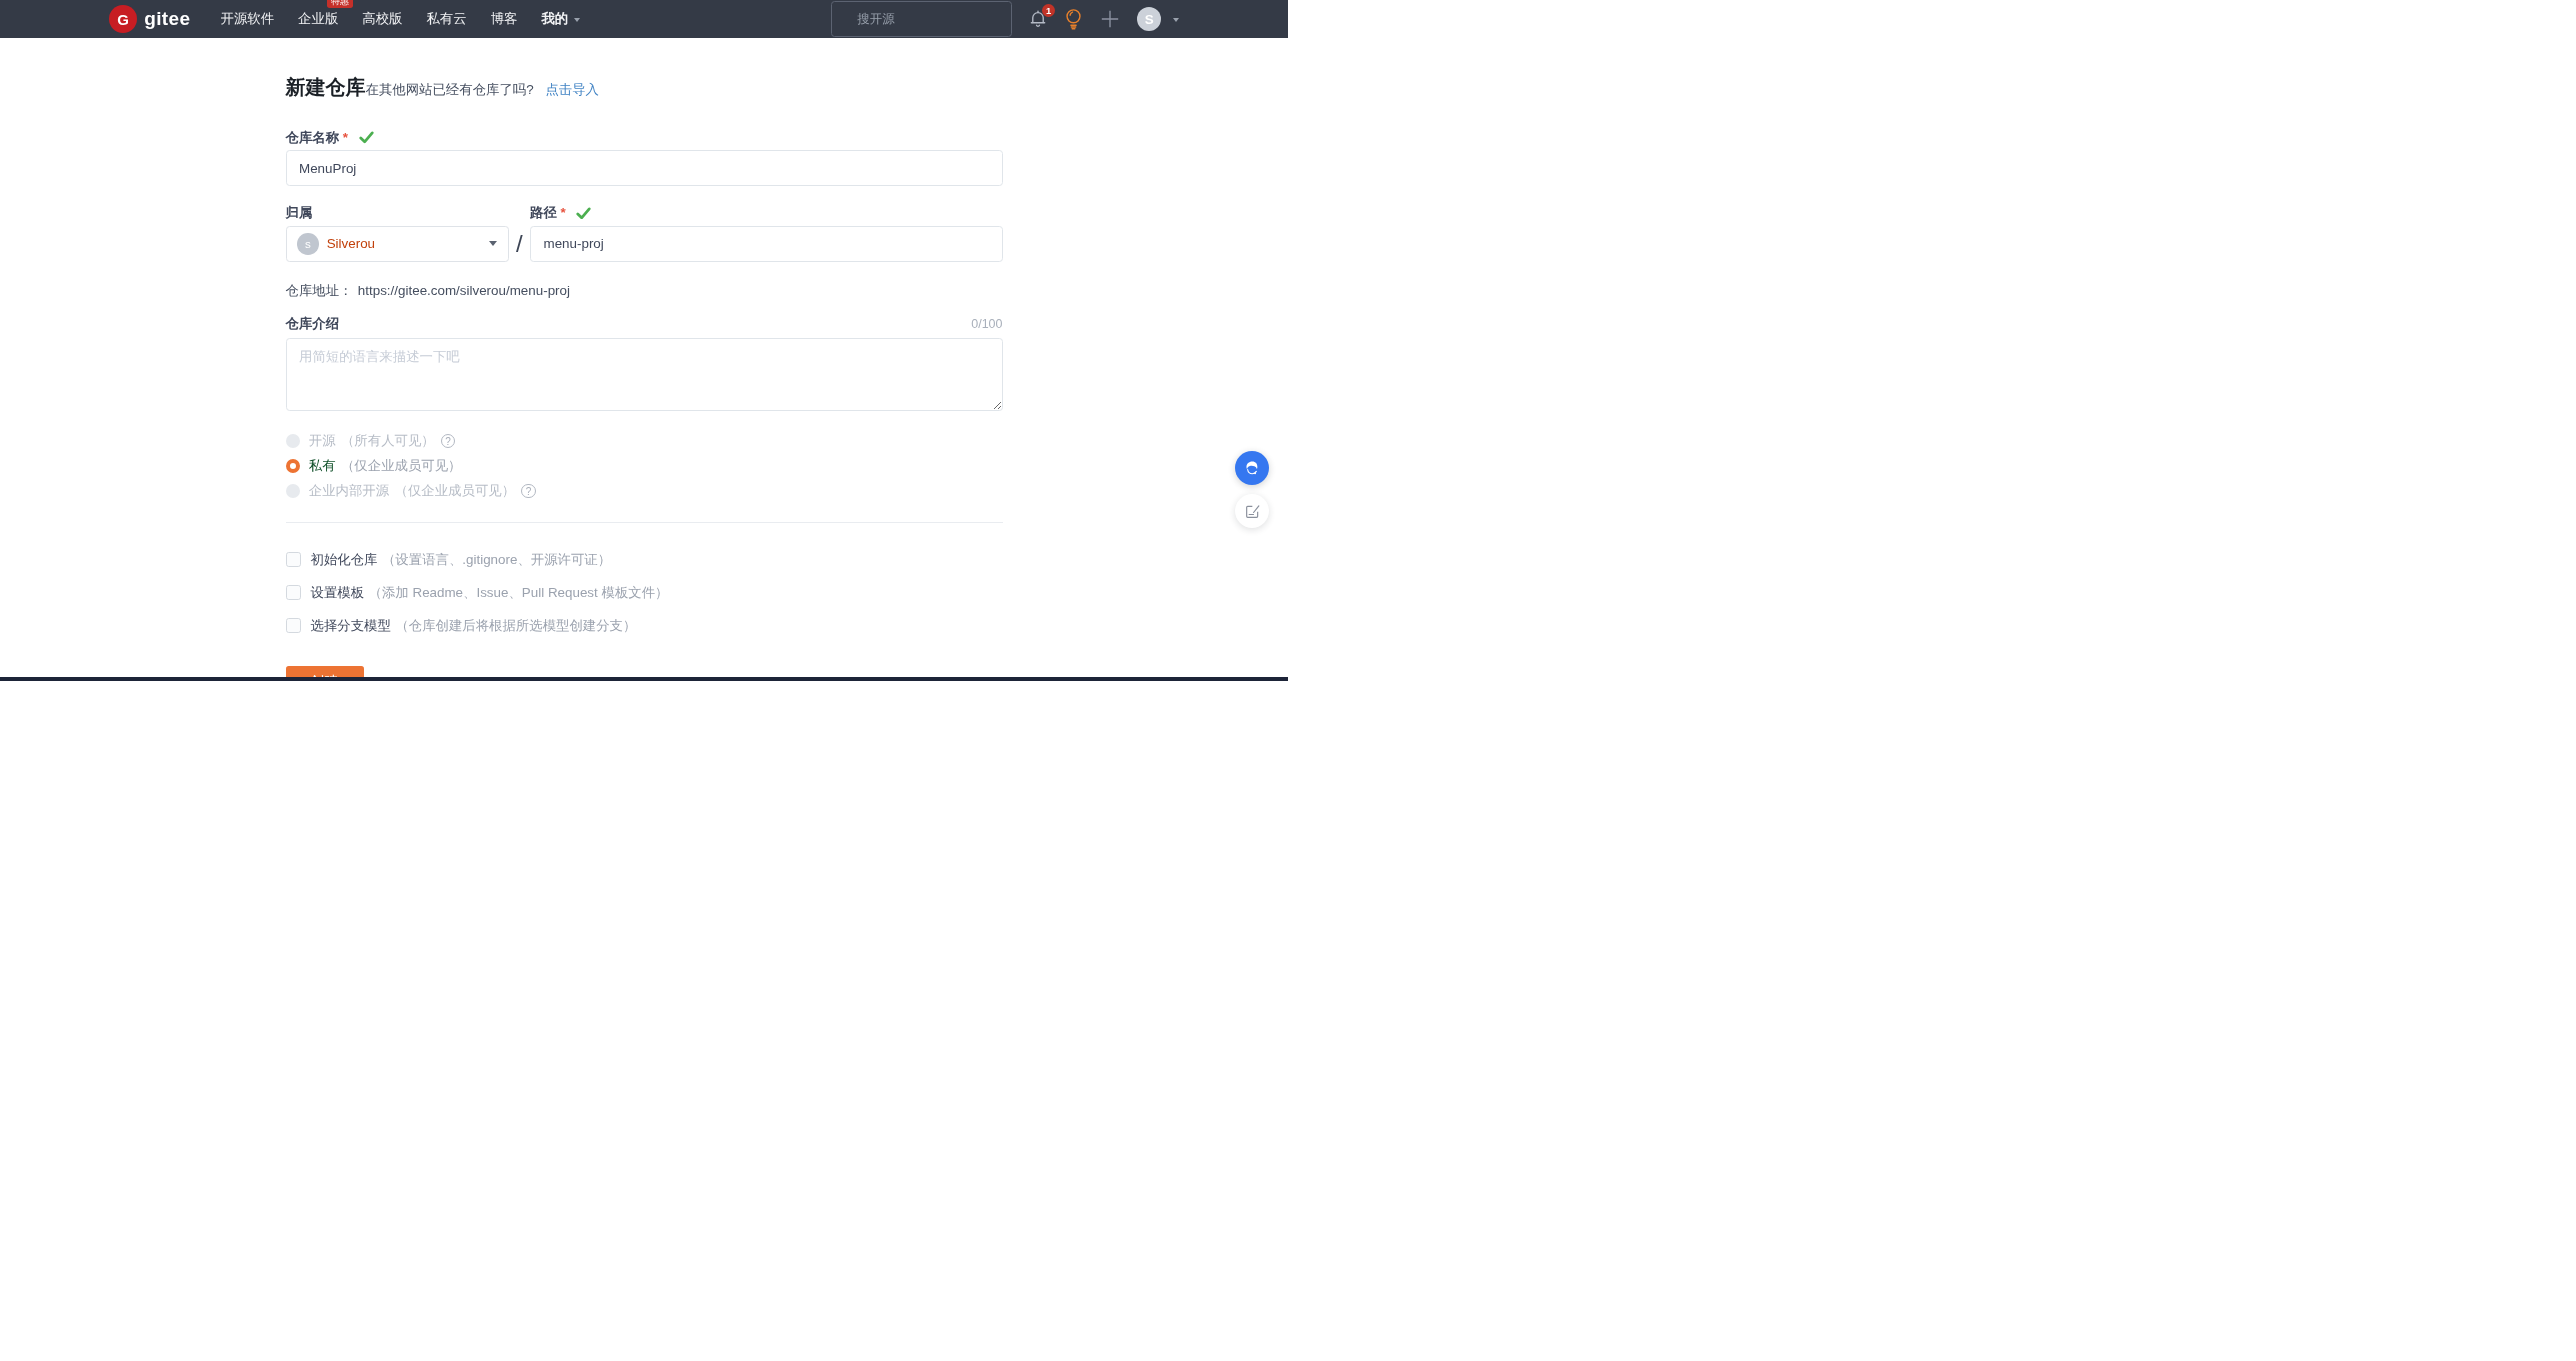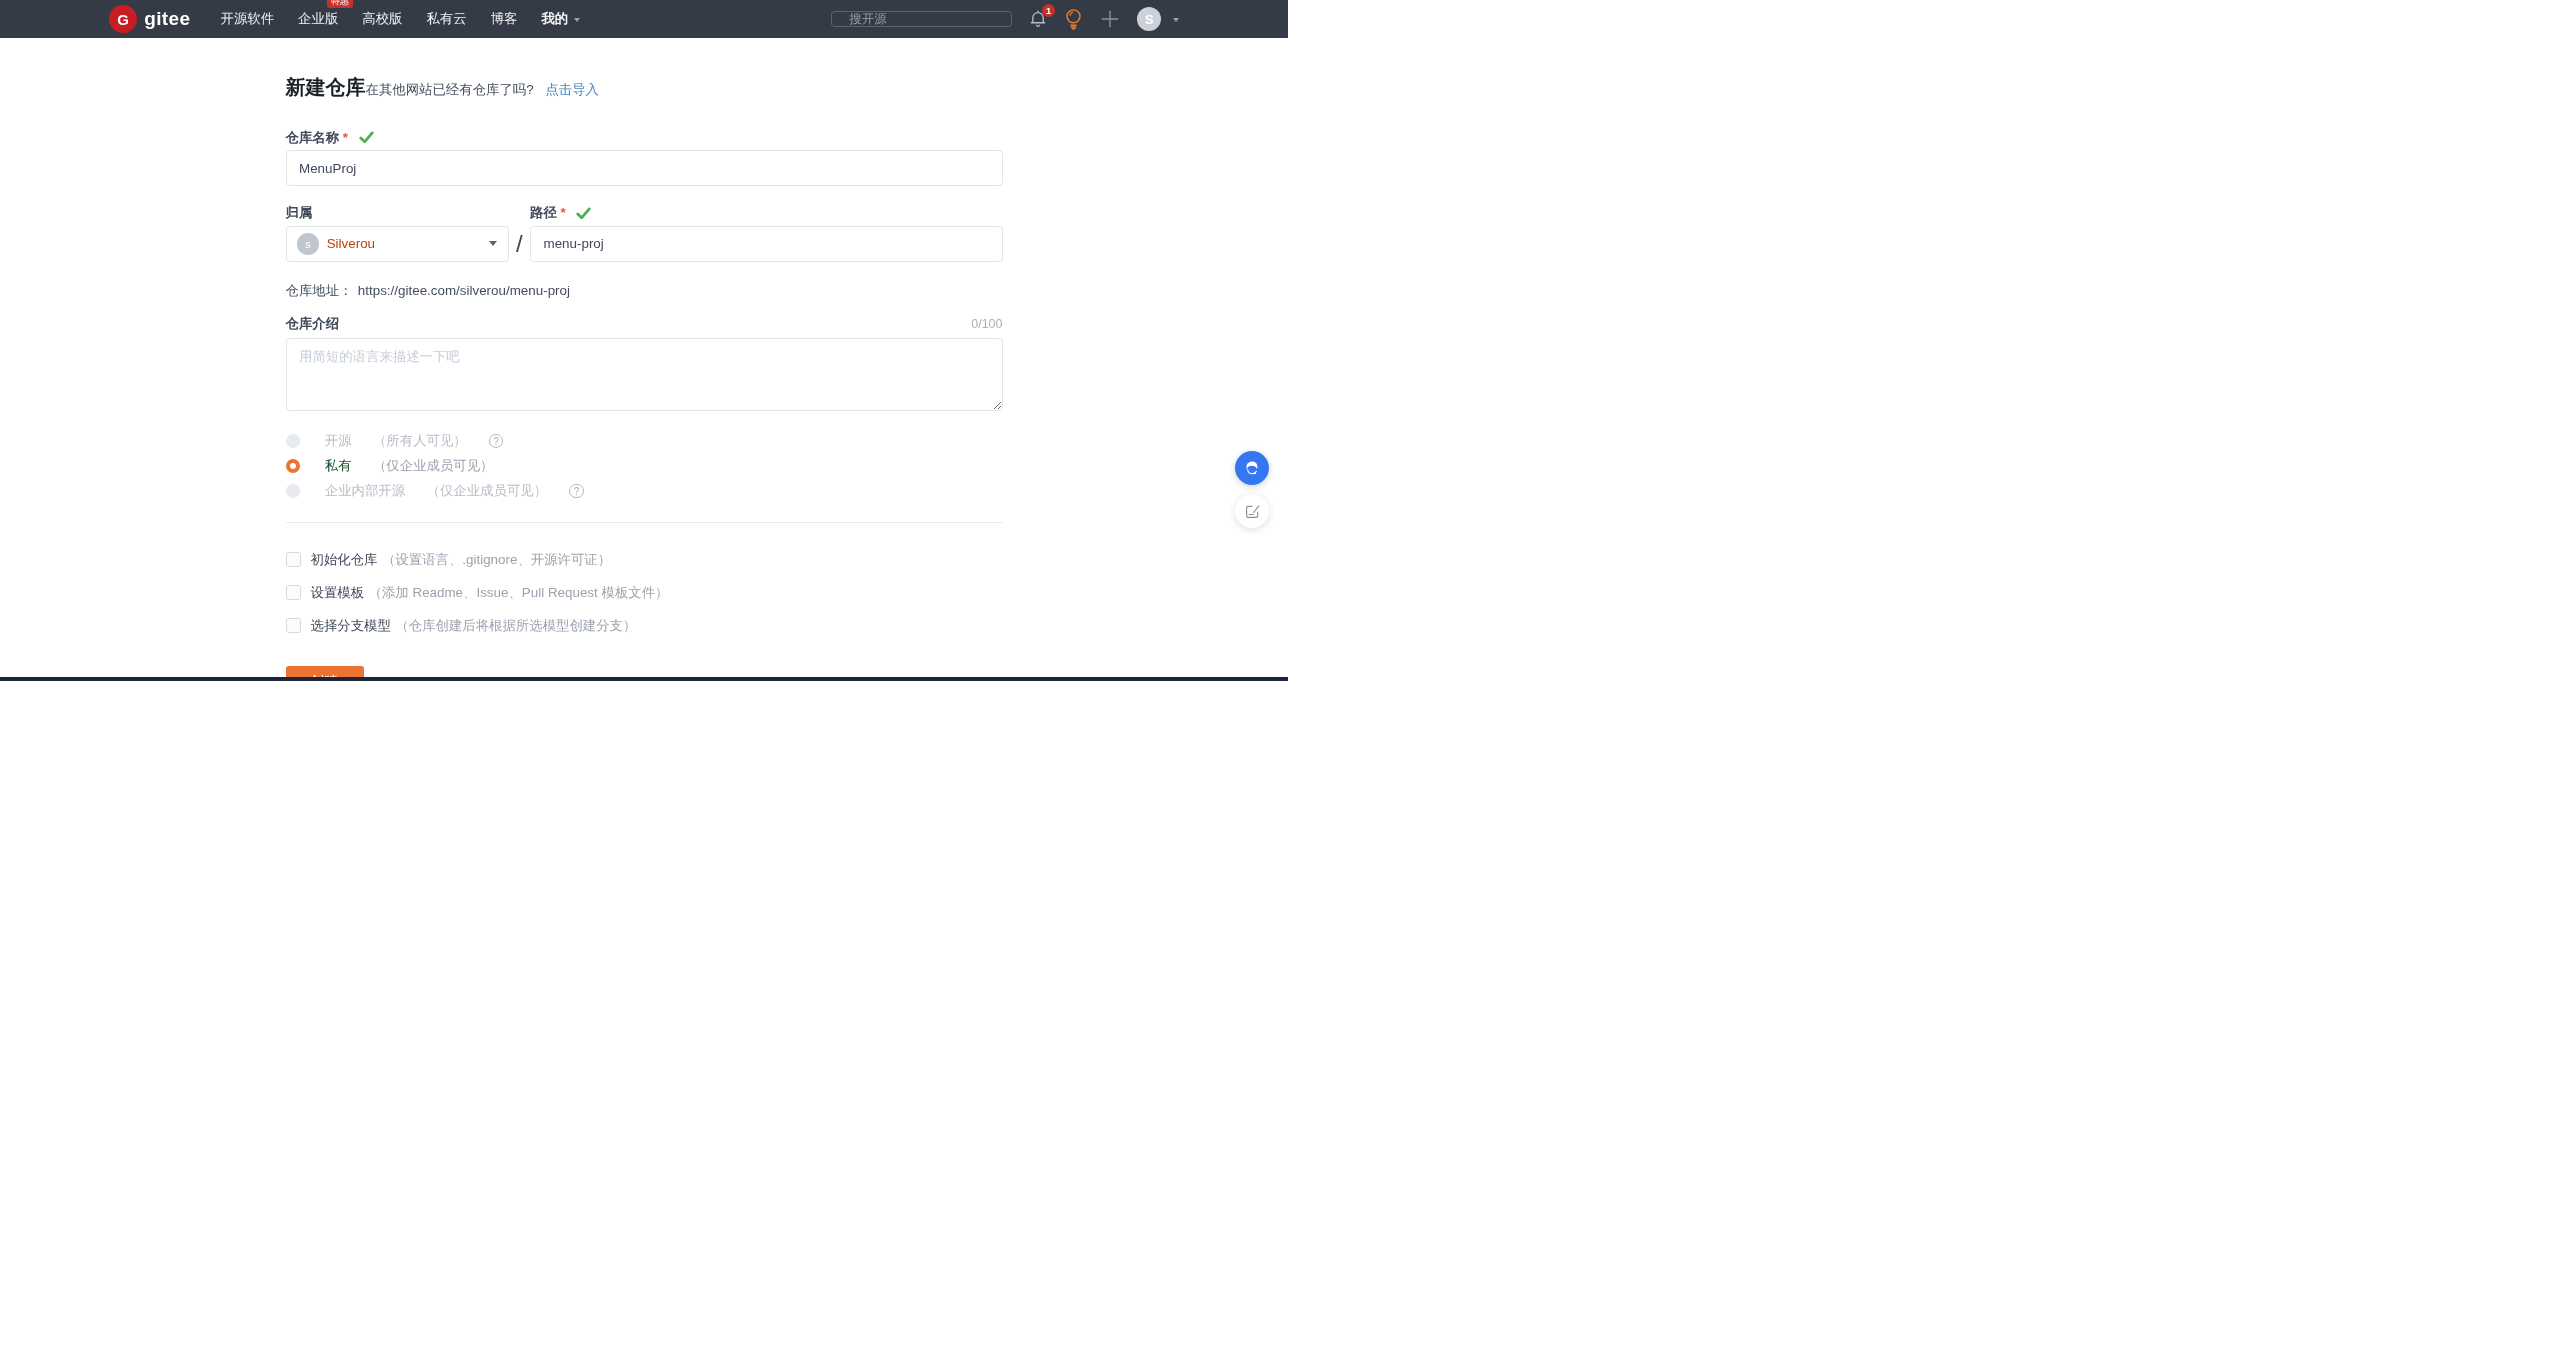--- a/index.html
+++ b/index.html
@@ -31,22 +31,22 @@
   .nav-badge {
     position:absolute; top:-15px; right:-14.3px; background:#c5302a; color:#fff;
     font-size:9px; line-height:11.6px; padding:0.9px 3.6px; border-radius:2.7px;
   }
   .caret-down {
     width:0; height:0; border-left:3.6px solid transparent; border-right:3.6px solid transparent;
     border-top:4.5px solid #9aa1ad; margin-left:5.4px; margin-top:1.8px;
   }
   .nav-right { margin-left:auto; display:flex; align-items:center; gap:17px; }
   .nav-search {
-    width:181px; height:16px; background:transparent; border:0.9px solid #5c6372;
-    border-radius:3.6px; color:#dfe3ea; font-size:12.5px; padding:0 17px; outline:none;
+    width:181px; height:36px; background:transparent; border:0.9px solid #5c6372;
+    border-radius:3.6px; color:#dfe3ea; font-size:12.5px; padding:0 25px; outline:none;
     font-family:inherit;
   }
   .nav-search::placeholder { color:#98a0ac; }
   .icon-btn { position:relative; display:flex; align-items:center; cursor:pointer; }
   .bell-badge {
     position:absolute; top:-5.4px; right:-8px; min-width:13.4px; height:13.4px;
     background:#c13328; border-radius:50%; color:#fff; font-size:9.4px; font-weight:700;
     display:flex; align-items:center; justify-content:center; padding:0 2.7px;
   }
   .avatar-group { display:flex; align-items:center; gap:6.3px; cursor:pointer; }
@@ -105,21 +105,21 @@
   .desc-label-row { display:flex; justify-content:space-between; align-items:center; margin-bottom:6.3px; height:15px; }
   .char-counter { font-size:12.5px; color:#a9b0bb; }
   .desc-textarea {
     width:100%; height:73px; border:0.9px solid #e0e5ea; border-radius:3.6px;
     padding:9px 12.5px; font-size:13.4px; color:#40485b; outline:none; font-family:inherit;
     resize:vertical;
   }
   .desc-textarea::placeholder { color:#c6ccd6; }
 
   .radio-group { margin-top:19px; }
-  .radio-row { display:flex; align-items:center; margin-bottom:9px; height:16px;gap:16px; }
+  .radio-row { display:flex; align-items:center; margin-bottom:9px; height:16px; }
   .radio-row:last-child { margin-bottom:0; }
   .radio-circle { width:14.3px; height:14.3px; border-radius:50%; flex:none; }
   .radio-circle.disabled { background:#e7eaee; }
   .radio-circle.selected { width:14.3px; height:14.3px; border:4.5px solid #ed7333; background:#fff; }
   .radio-main { font-size:13.4px; margin-left:9px; }
   .radio-hint { font-size:13.4px; margin-left:5.4px; }
   .radio-row.disabled .radio-main, .radio-row.disabled .radio-hint { color:#b6bcc6; }
   .radio-row.selected .radio-main { color:#14532d; }
   .radio-row.selected .radio-hint { color:#9ba2ae; }
   .help-icon {

